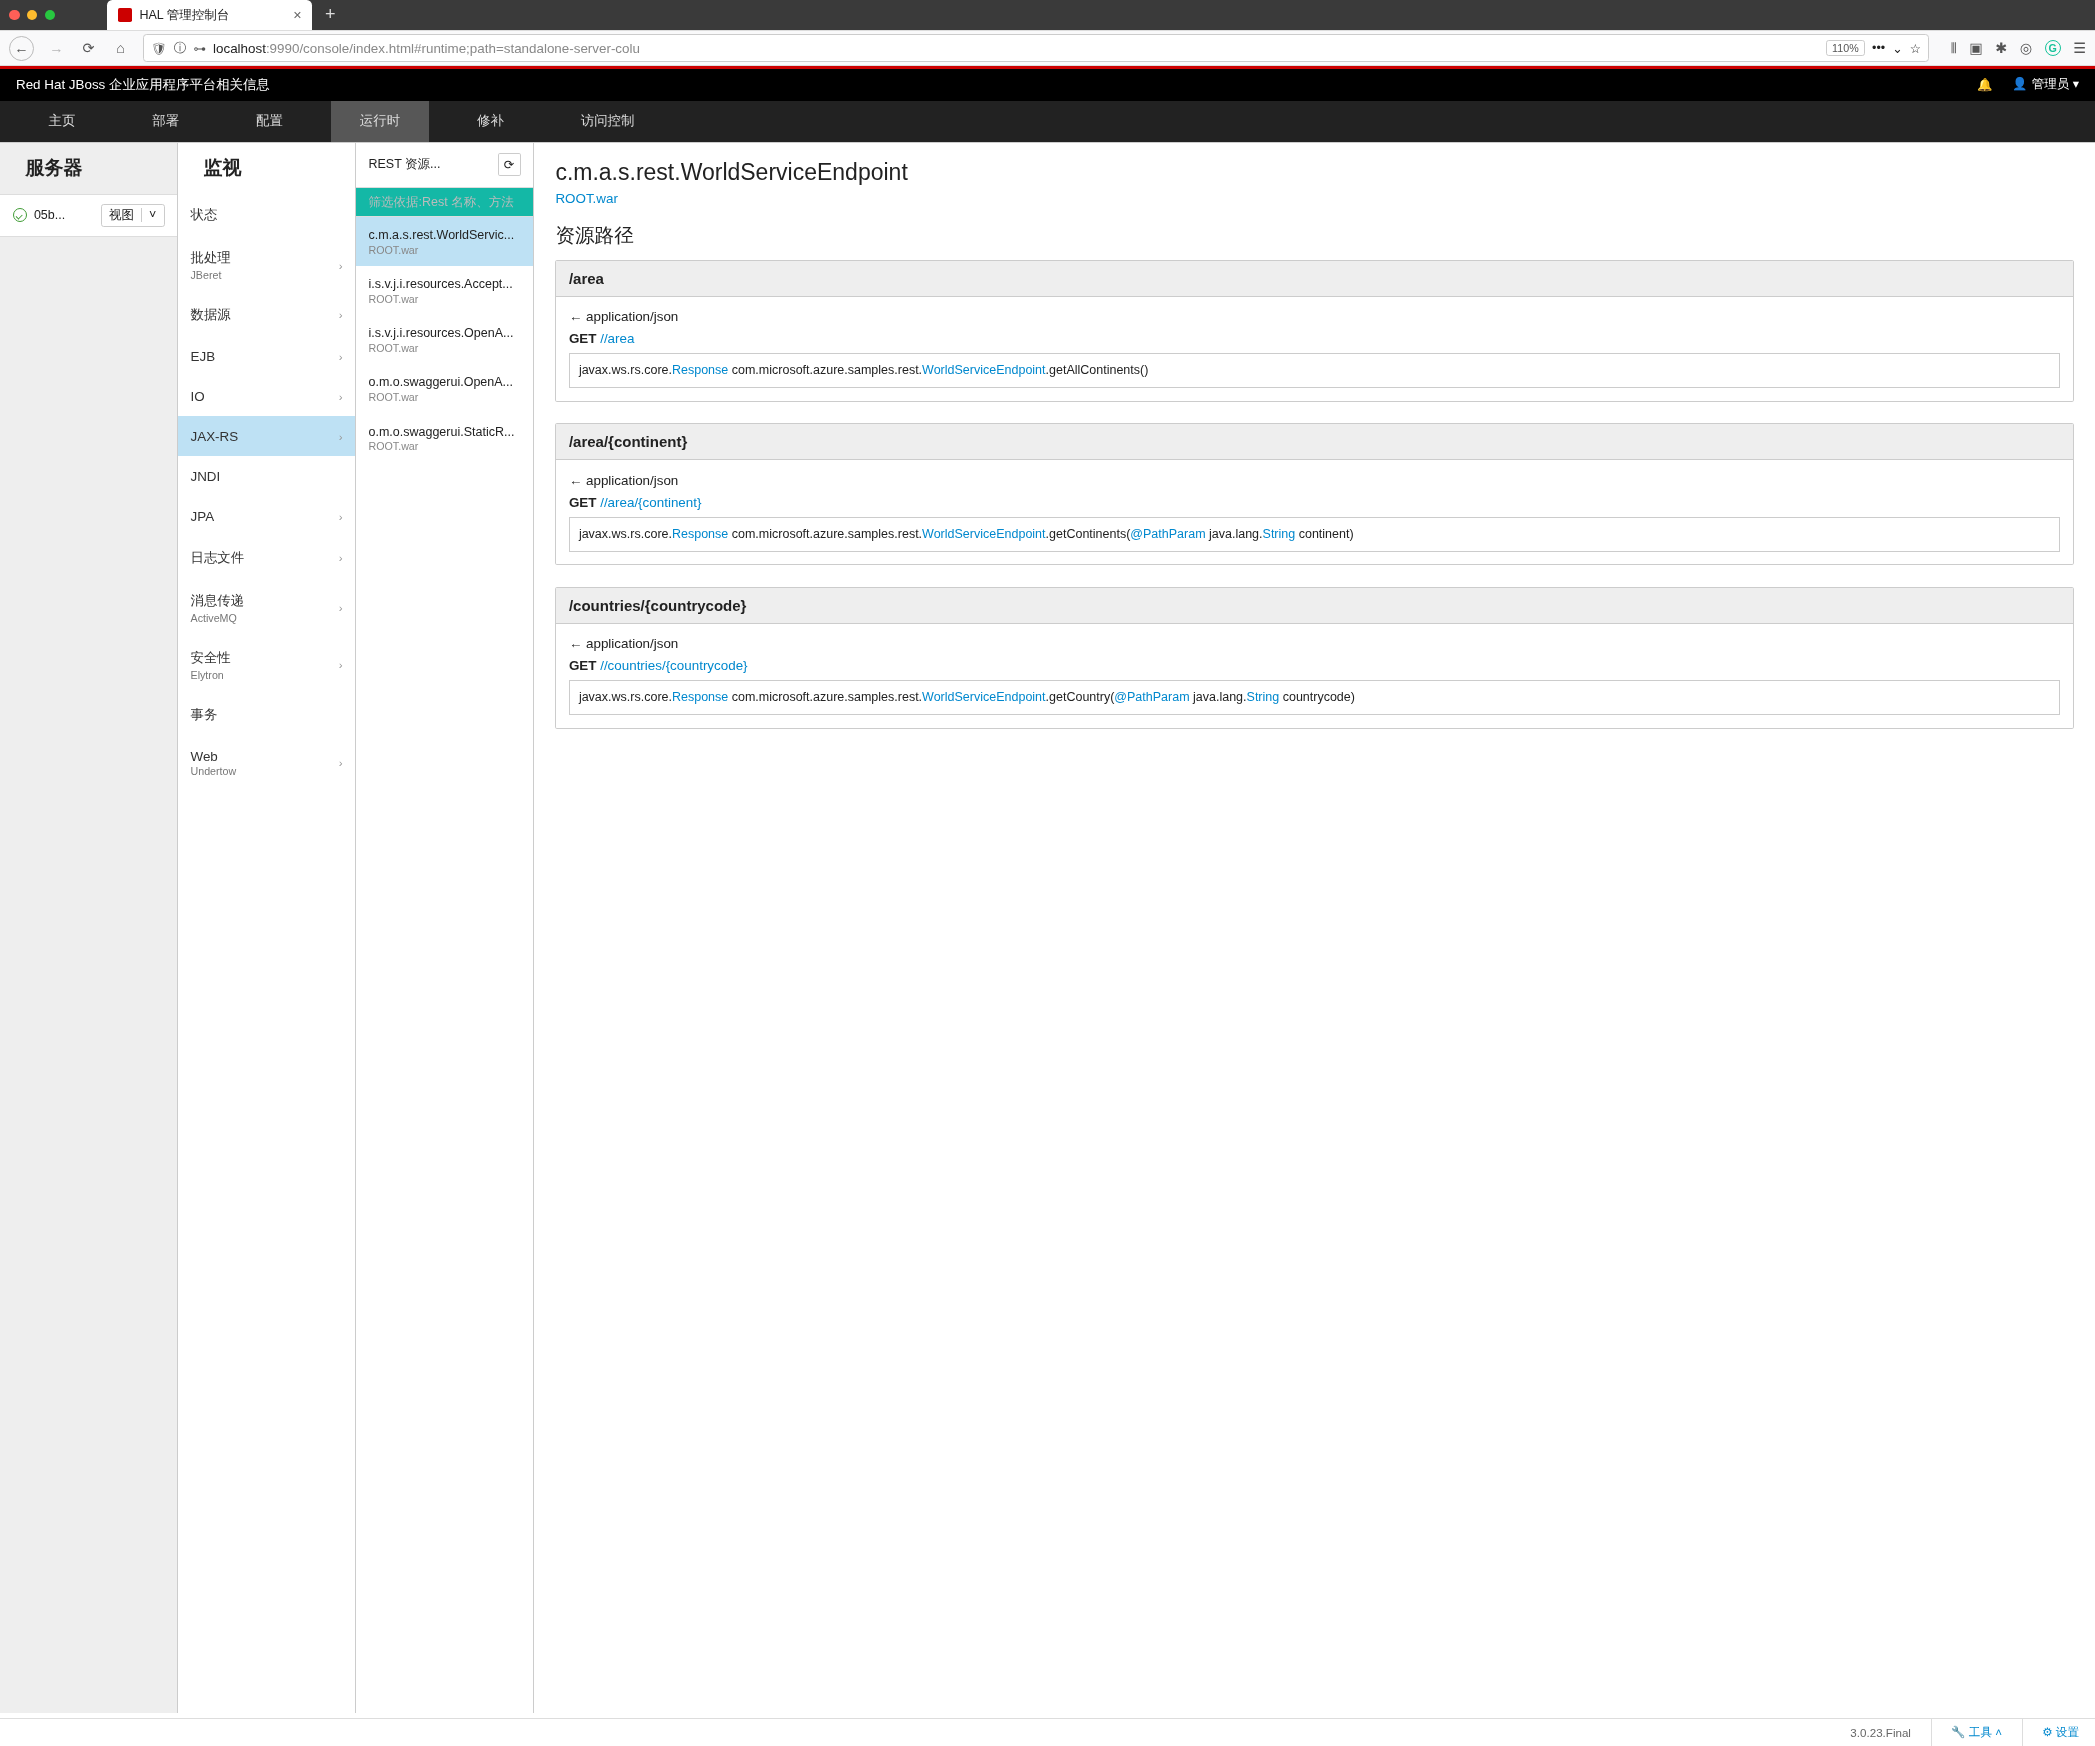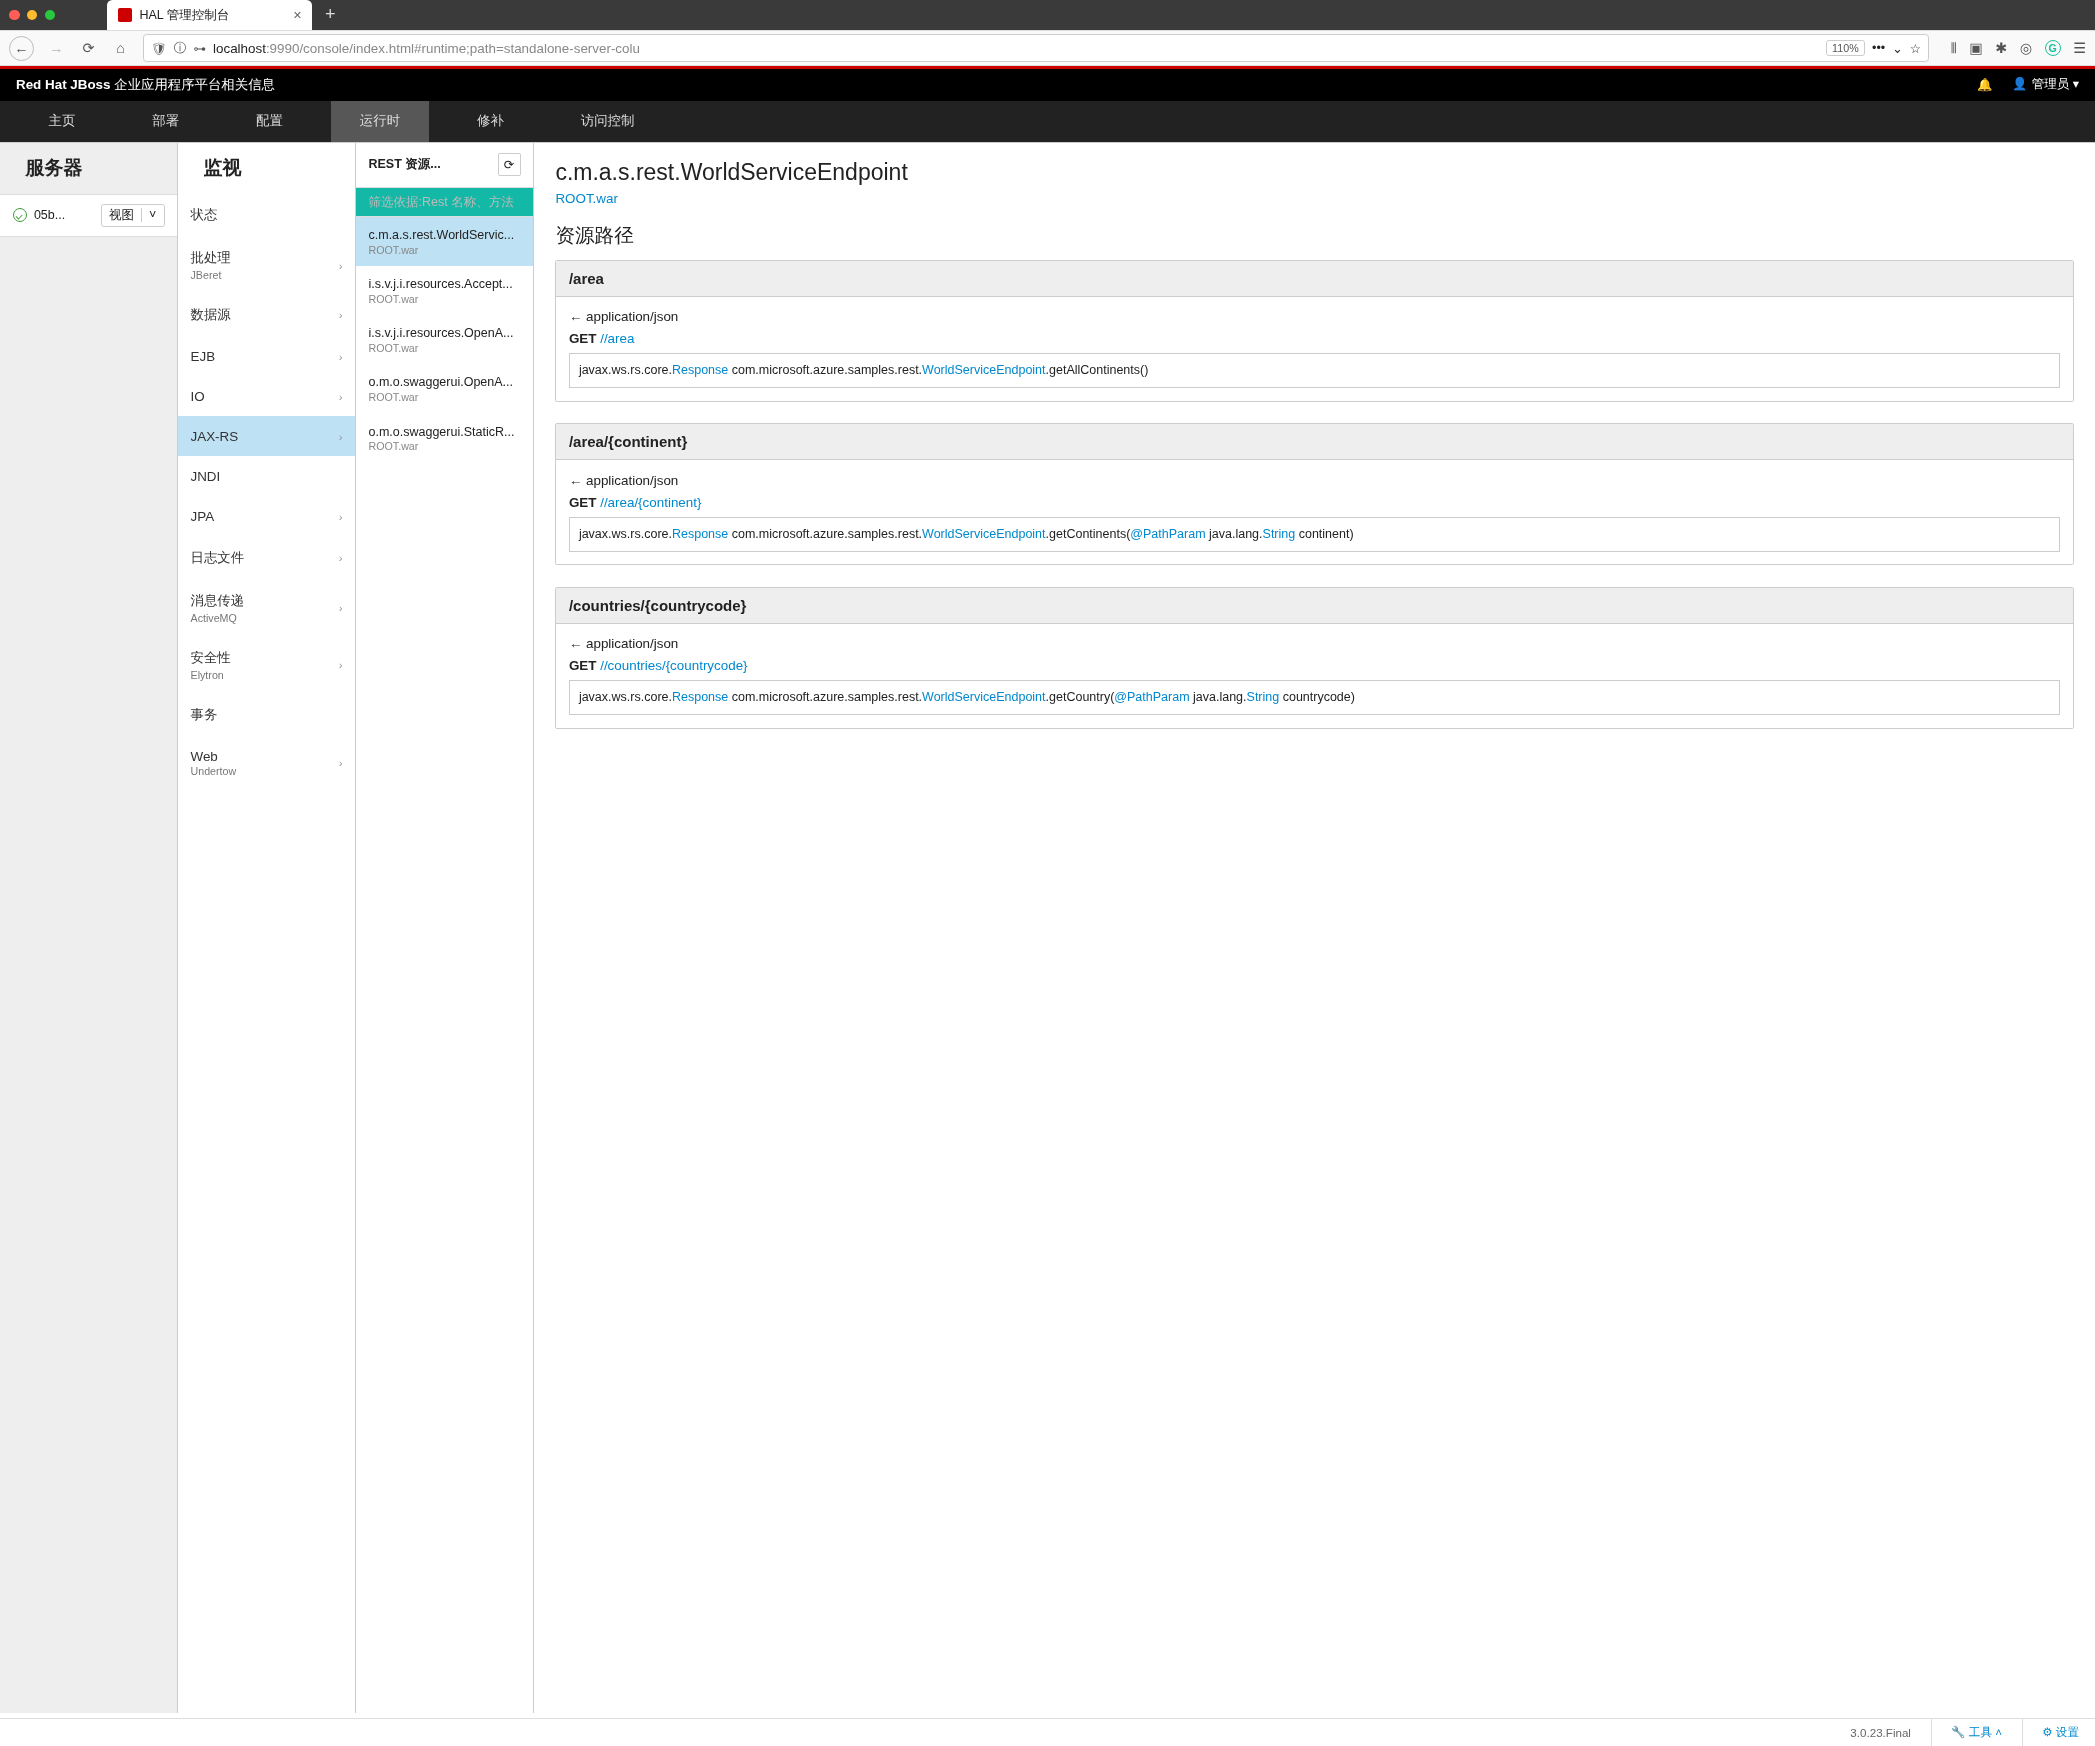--- a/index.html
+++ b/index.html
@@ -24,21 +24,21 @@
   .addr-text { flex:1; overflow:hidden; white-space:nowrap; text-overflow:ellipsis; font-size:13.4px; color:#888; }
   .addr-text b { color:#222; font-weight:normal; }
   .zoom { border:0.9px solid #ccc;border-radius:2.7px;padding:0.9px 5.3px;font-size:10.7px;color:#555; }
   .right-icons { display:flex; gap:12.5px; align-items:center; color:#555; font-size:14.3px; margin-left:9px; }
   .grammarly { width:16px;height:16px;border:1.8px solid #15c39a;border-radius:50%;color:#15c39a;font-size:10.7px;display:flex;align-items:center;justify-content:center;font-weight:bold; }
 
   
   .red-strip { height:2.7px; background:#cc0000; }
   .app-bar { background:#000; color:#fff; display:flex; align-items:center; height:32px; padding:0 16px; }
   .app-title { font-size:13.4px; }
-  .app-title strong { font-weight:700; }
+  .app-title strong { font-weight:400; }
   .app-right { margin-left:auto; display:flex; align-items:center; gap:19.6px; font-size:12.5px; }
   .bell, .user-ico { font-size:12.5px; }
 
   .main-nav { background:#222; display:flex; height:41px; }
   .main-nav .item { color:#ddd; padding:0 28.5px; display:flex; align-items:center; font-size:13.4px;margin-left:20px; }
   .main-nav .item.active { background:#575757; }
 
   
   .finder { display:flex; height:calc(100vh - 175px); border-top:0.9px solid #ccc; }
   .col { border-right:0.9px solid #ccc; overflow:auto; }
@@ -208,21 +208,21 @@
         </div>
         <div class="mon-item">
           <div><span>Web</span><span class="mon-sub">Undertow</span></div>
           <span class="chev">›</span>
         </div>
       </div>
   </div>
 
   <div class="col col3">
     <div class="col3-head">
-      <span style="font-weight:700">REST 资源...</span>
+      <span style="font-weight:400">REST 资源...</span>
       <span class="refresh-btn">⟳</span>
     </div>
     <input class="filter-input" placeholder="筛选依据:Rest 名称、方法" style="">
     <div id="res-list">
         <div class="res-item selected">
           <div class="res-name">c.m.a.s.rest.WorldServic...</div>
           <div class="res-war">ROOT.war</div>
         </div>
         <div class="res-item">
           <div class="res-name">i.s.v.j.i.resources.Accept...</div>

